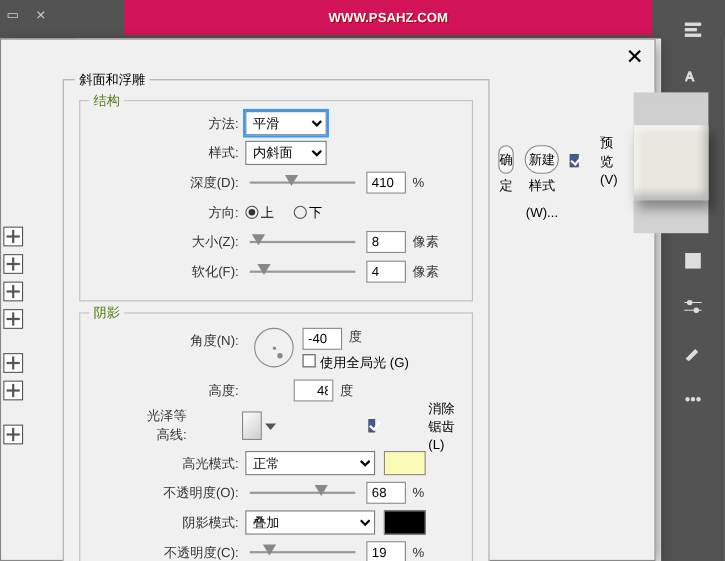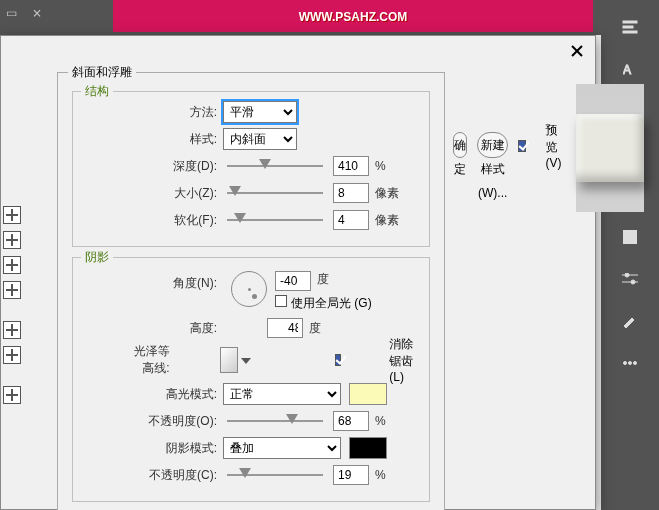--- a/index.html
+++ b/index.html
@@ -167,20 +167,27 @@
       <div class="row">
         <span class="lbl">深度(D):</span>
         <div class="slider">
             <div class="track"></div>
             <div class="thumb" style="left:40%"></div>
           </div>
         <input class="num" value="410" style="">
         <span class="unit">%</span>
       </div>
       <div class="row">
+        <span class="lbl">方向:</span>
+        <span class="radio checked"></span>
+        <span style="margin-right:18px">上</span>
+        <span class="radio"></span>
+        <span>下</span>
+      </div>
+      <div class="row">
         <span class="lbl">大小(Z):</span>
         <div class="slider">
             <div class="track"></div>
             <div class="thumb" style="left:8%"></div>
           </div>
         <input class="num" value="8" style="">
         <span class="unit">像素</span>
       </div>
       <div class="row">
         <span class="lbl">软化(F):</span>

